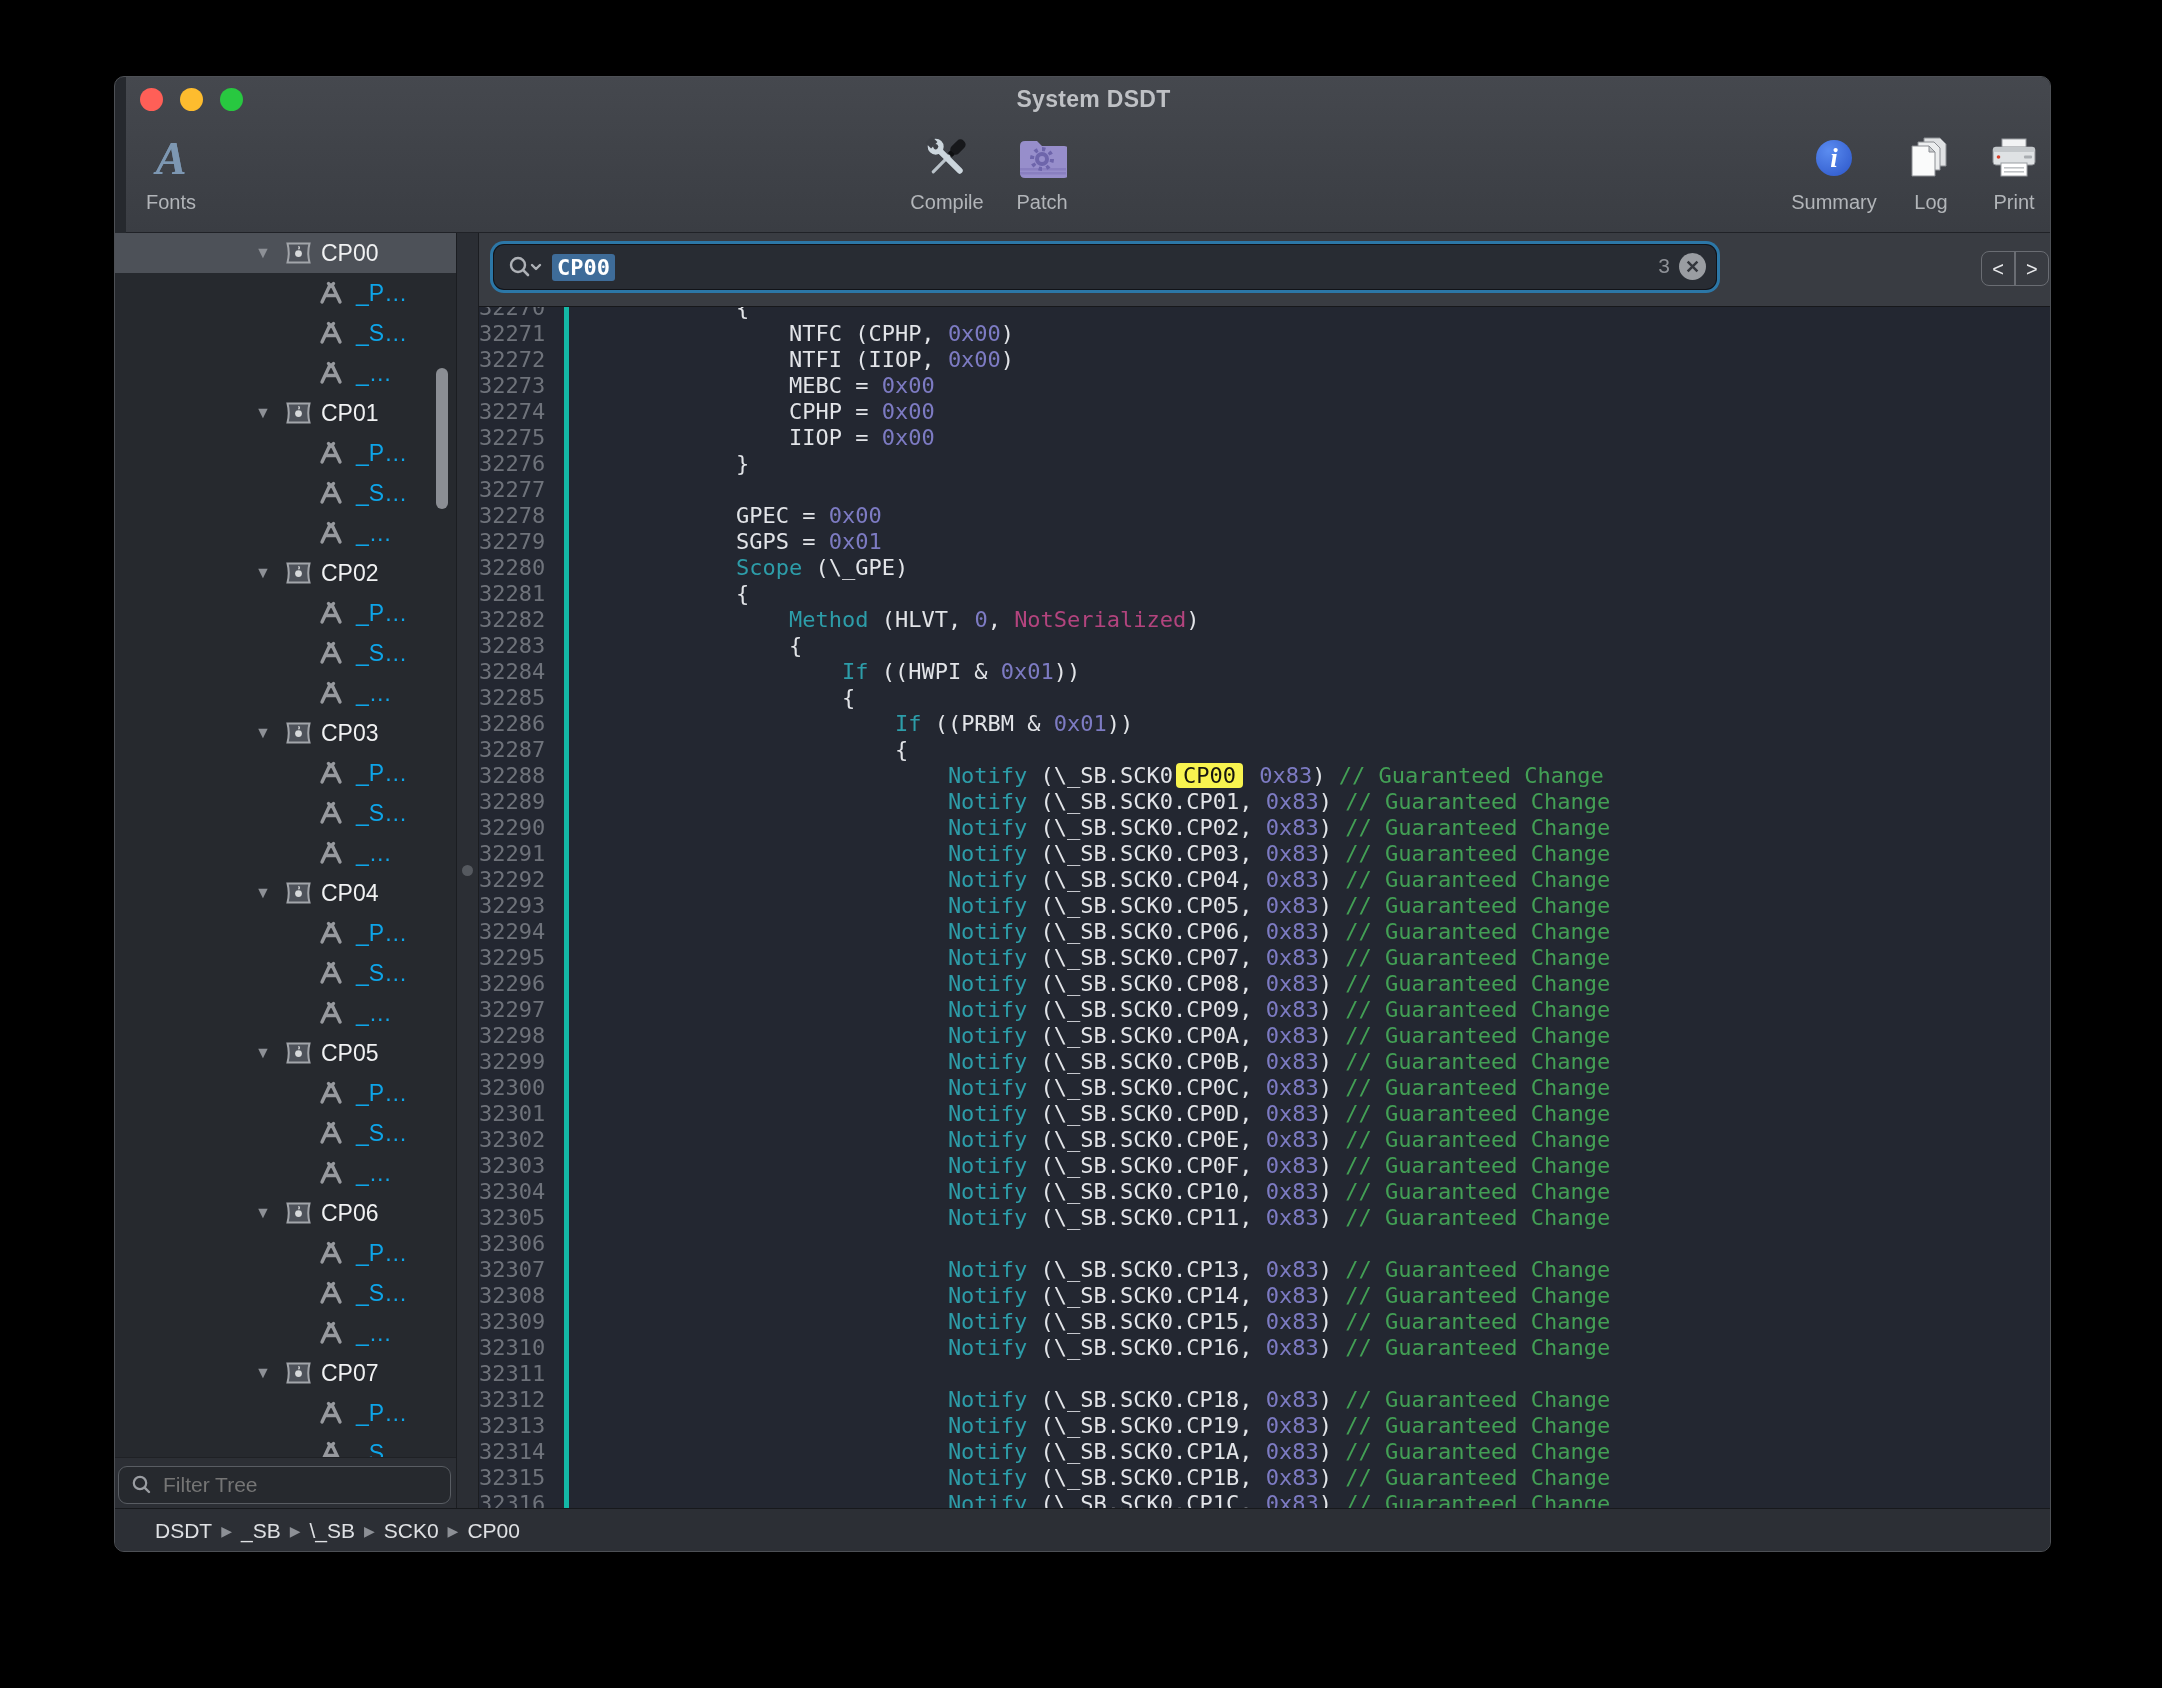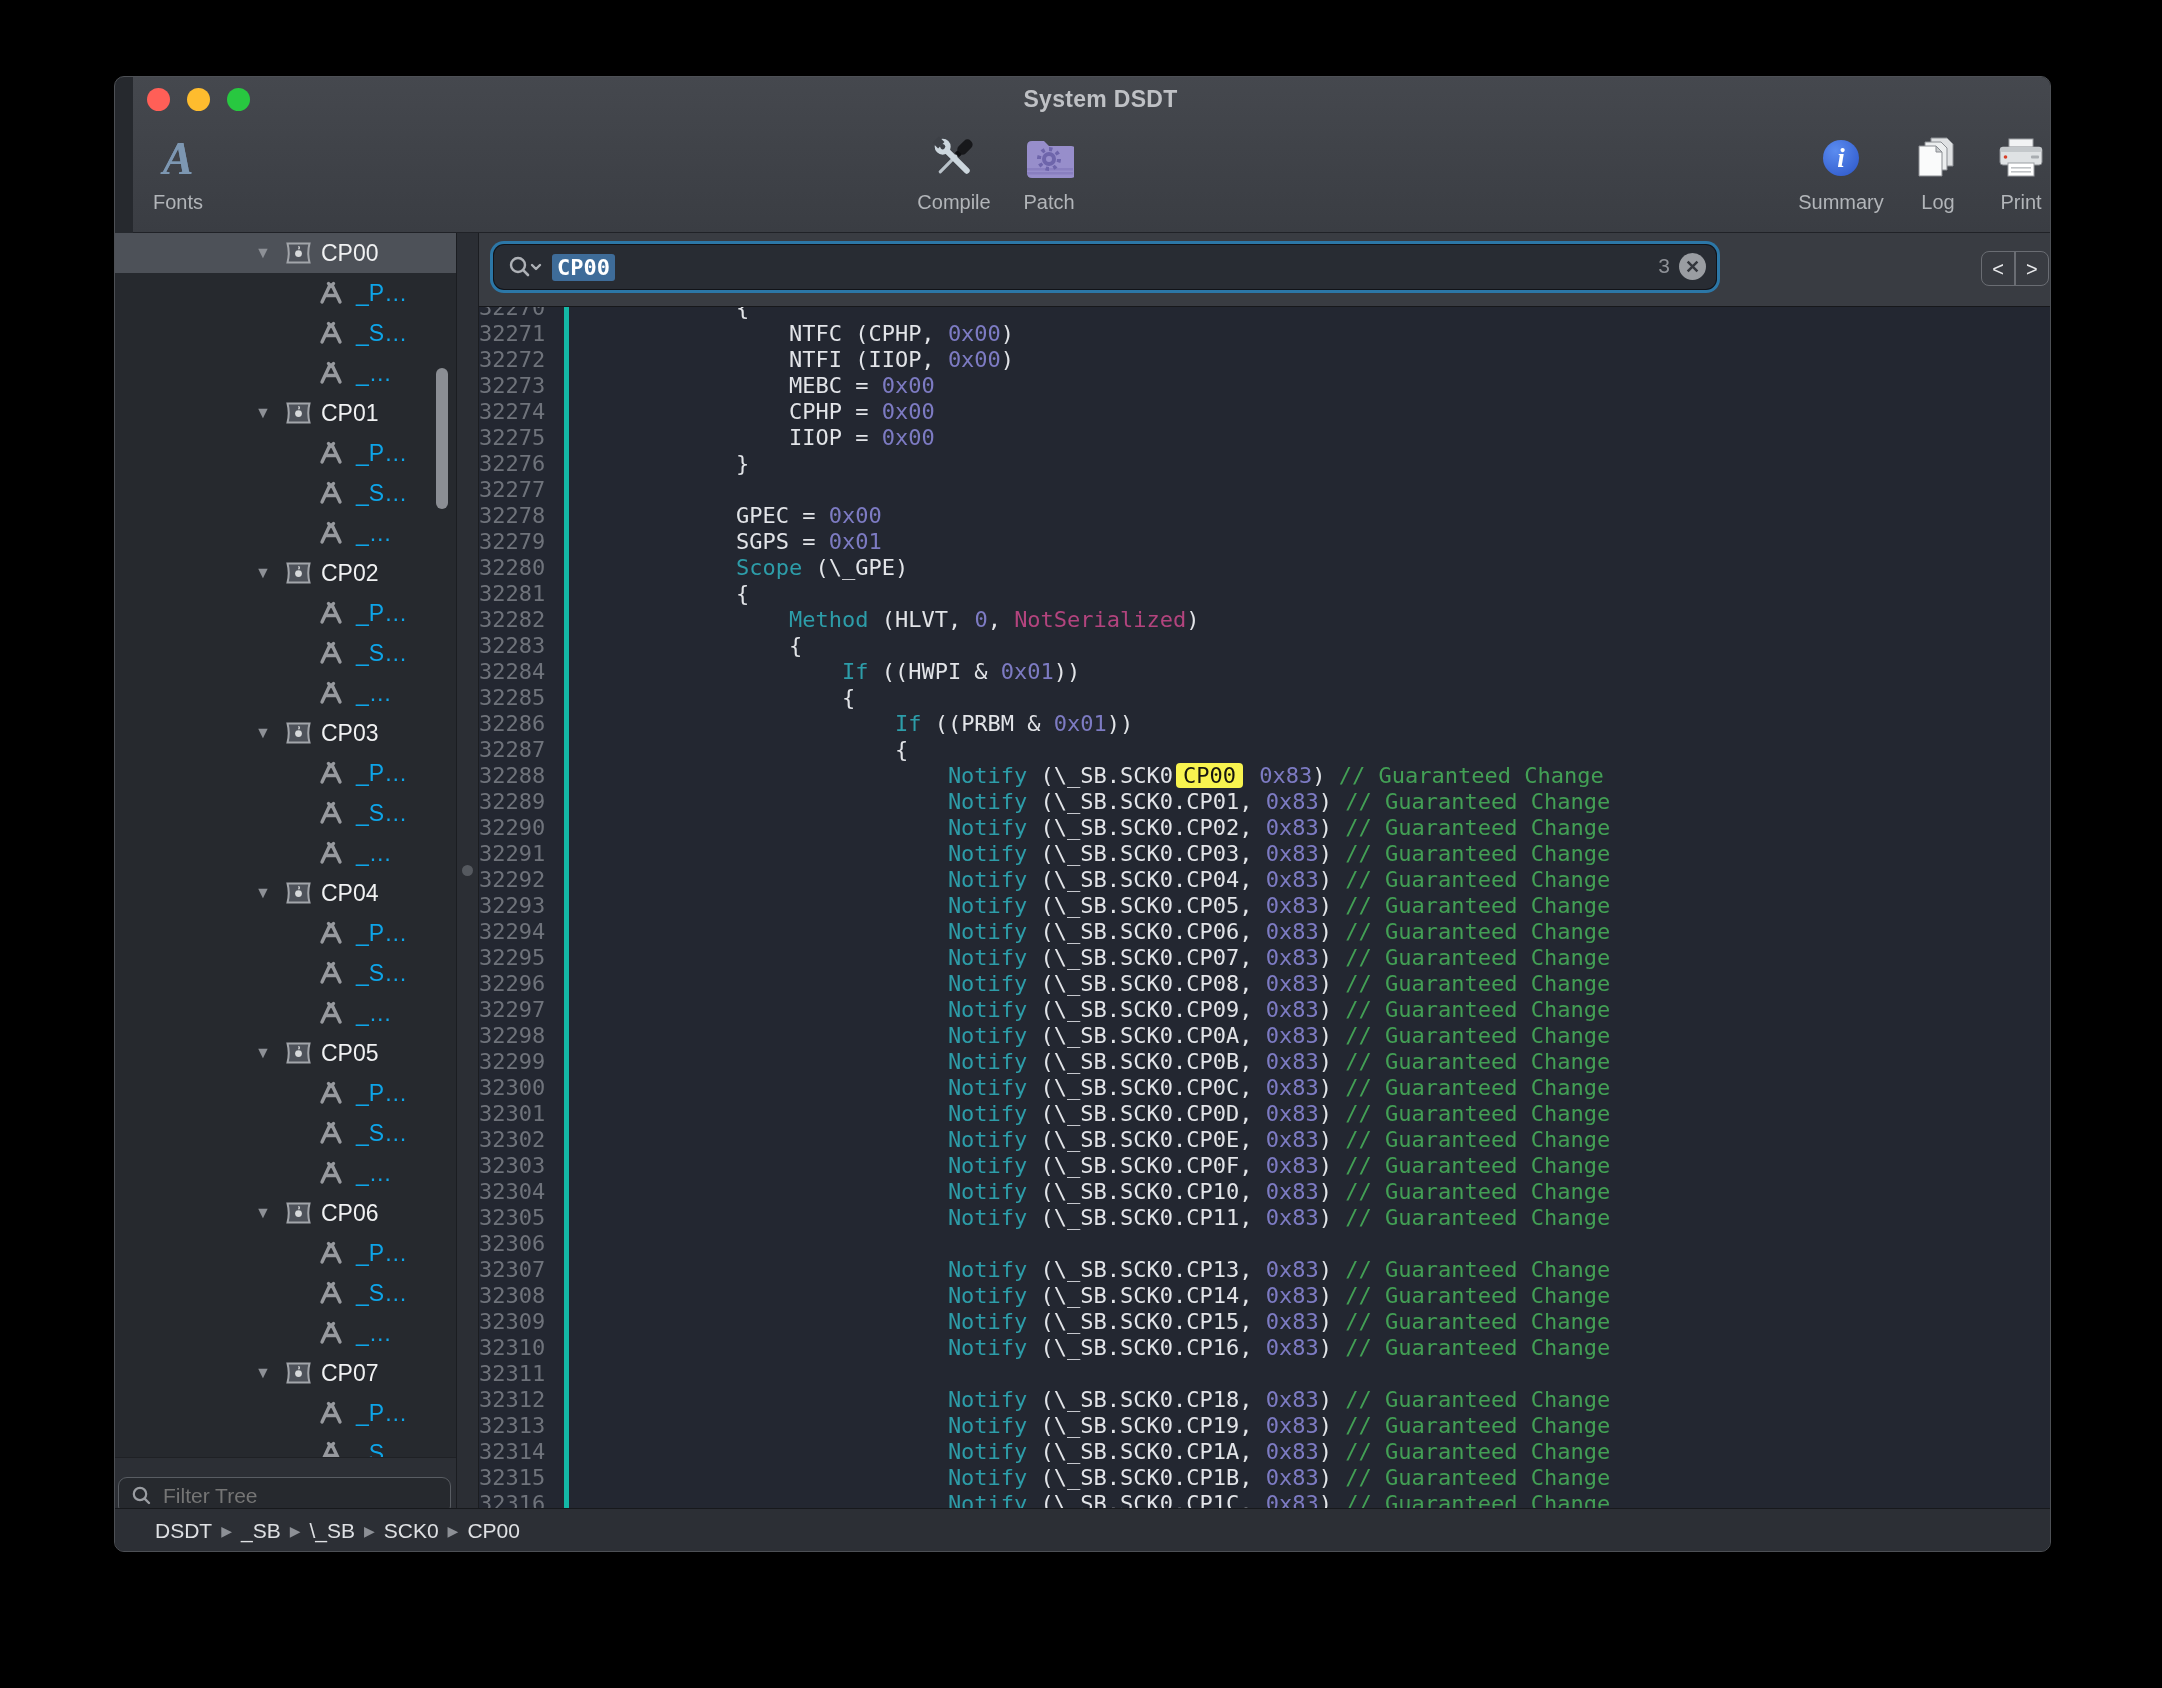--- a/index.html
+++ b/index.html
@@ -1,21 +1,21 @@
 <!DOCTYPE html>
 <html><head>
 <meta charset="utf-8">
 <style>
   html,body{margin:0;padding:0;background:#000;width:2162px;height:1688px;overflow:hidden;
     font-family:"Liberation Sans",sans-serif;-webkit-font-smoothing:antialiased;}
   .window{position:absolute;left:114px;top:76px;width:1937px;height:1476px;border-radius:10px;
     background:#26292e;box-shadow:0 30px 80px rgba(0,0,0,.85);overflow:hidden;
     border:1px solid #4d5055;box-sizing:border-box;}
   
-  .toolbar{position:absolute;left:18px;top:0;width:100%;height:156px;
+  .toolbar{position:absolute;left:11px;top:0;width:100%;height:156px;
     background:linear-gradient(#45484e,#3a3d43);border-bottom:1px solid #202227;box-sizing:border-box;}
   .traffic{position:absolute;width:23px;height:23px;border-radius:50%;top:11px;}
   .t-red{left:14px;background:#ff5f57;}
   .t-yellow{left:54px;background:#febc2e;}
   .t-green{left:94px;background:#28c840;}
   .win-title{position:absolute;top:9px;left:0;width:100%;text-align:center;
     font-size:23px;font-weight:600;color:#bfc1c5;letter-spacing:.3px;}
   .tb-item{position:absolute;top:52px;width:110px;text-align:center;cursor:default;}
   .tb-item .ic{height:58px;display:flex;align-items:center;justify-content:center;}
   .tb-item .lb{margin-top:4px;font-size:20px;color:#b2b5b9;}
@@ -45,21 +45,21 @@
   .tree-row{position:relative;height:40px;}
   .tree-row.sel{background:#4d5158;}
   .tri{position:absolute;left:136px;top:0;width:24px;height:40px;display:flex;align-items:center;justify-content:center;
     color:#8d9096;font-size:16px;}
   .picon{position:absolute;left:170px;top:8px;width:27px;height:24px;}
   .plabel{position:absolute;left:206px;top:0;line-height:40px;font-size:23px;color:#f0f1f2;}
   .cicon{position:absolute;left:203px;top:7px;width:26px;height:26px;}
   .clabel{position:absolute;left:241px;top:0;line-height:40px;font-size:23px;color:#0ea5e9;}
   .sb-scroll{position:absolute;left:321px;top:135px;width:12px;height:141px;border-radius:6px;background:#8b8e94;}
   .sb-footer{position:absolute;left:0;top:1380px;width:341px;height:51px;background:#2c2f35;border-top:1px solid #1f2125;box-sizing:border-box;}
-  .filter-field{position:absolute;left:3px;top:19px;width:333px;height:38px;border:1.5px solid #595d63;border-radius:9px;
+  .filter-field{position:absolute;left:3px;top:8px;width:333px;height:38px;border:1.5px solid #595d63;border-radius:9px;
     background:#26292e;box-sizing:border-box;display:flex;align-items:center;}
   .filter-field input{background:none;border:none;outline:none;color:#9a9da2;font-size:21px;
     font-family:"Liberation Sans",sans-serif;margin-left:8px;width:250px;}
   .splitter{position:absolute;left:341px;top:156px;width:23px;height:1275px;background:#2b2e34;
     border-left:1px solid #1b1d21;border-right:1px solid #1b1d21;box-sizing:border-box;}
   .split-dot{position:absolute;left:5px;top:632px;width:11px;height:11px;border-radius:50%;background:#55595f;}
   
   .editor{position:absolute;left:364px;top:230px;width:1573px;height:1201px;background:#232731;overflow:hidden;
     font-family:"DejaVu Sans Mono",monospace;font-size:22px;}
   .code-inner{margin-top:-12px;}

